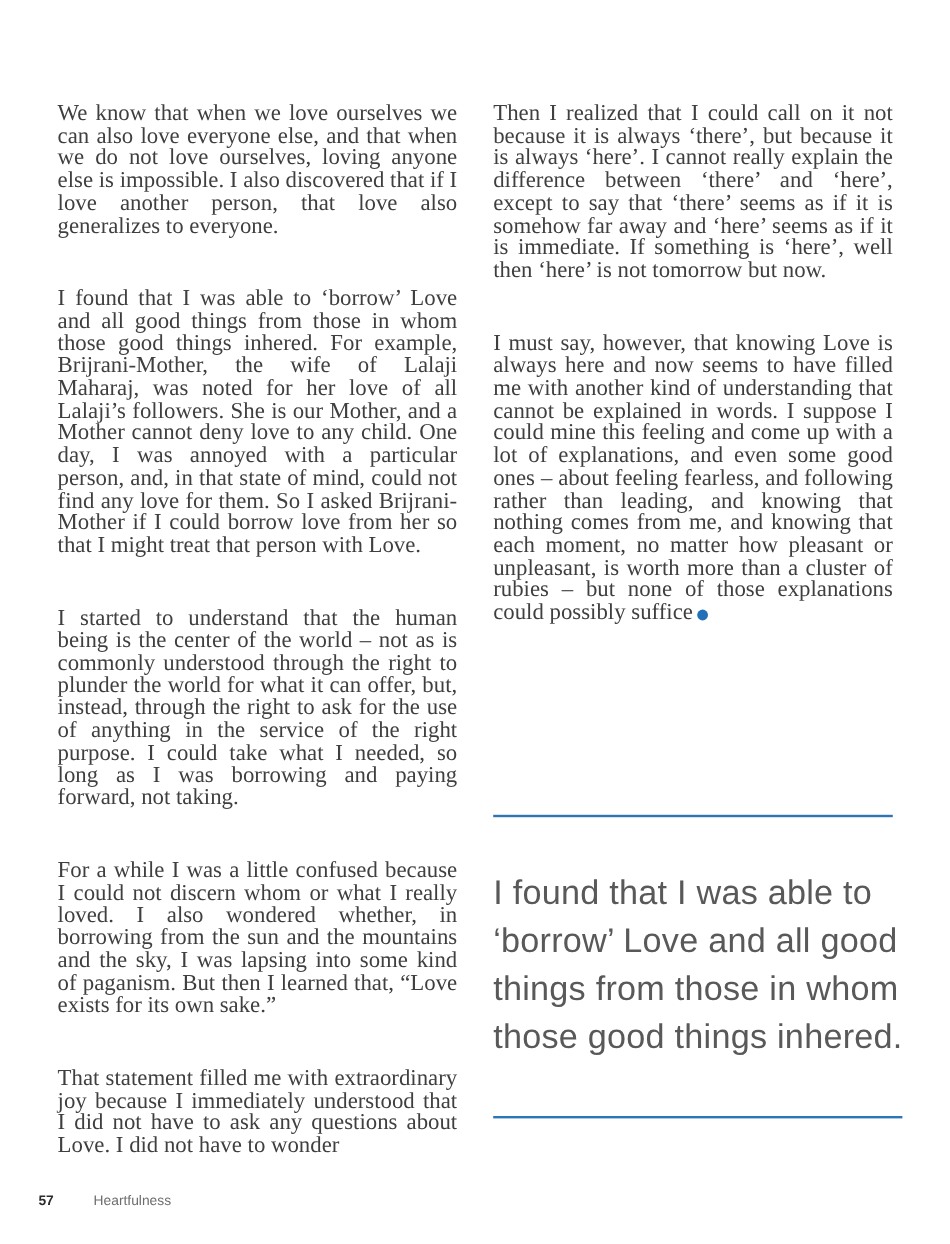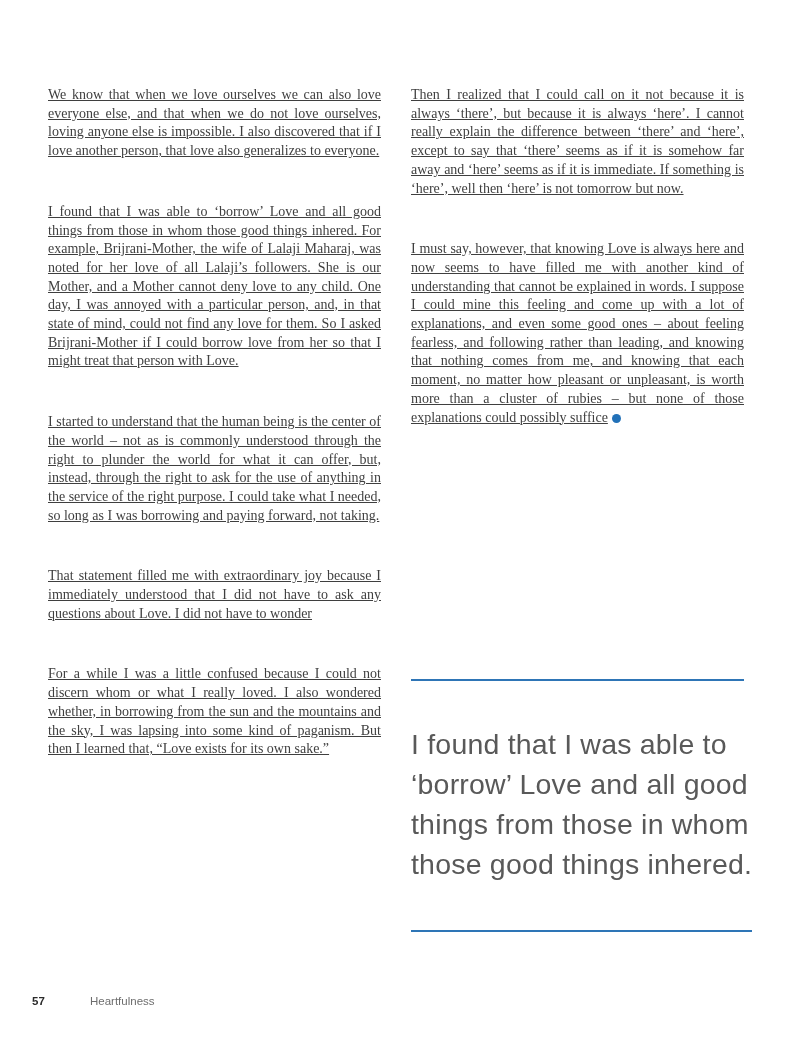--- a/index.html
+++ b/index.html
@@ -12,25 +12,24 @@
     overflow: hidden;
   }
   .page {
     position: absolute;
     inset: 0;
   }
   .column {
     position: absolute;
     top: 86px;
     width: 333px;
-    font-size: 14px;
+    font-size: 19px;
     line-height: 18.7px;
     color: #3f3f3f;
     text-align: justify;
-    text-decoration: underline;
   }
   .col-left  { left: 48px; }
   .col-right { left: 411px; }
   .column p { margin: 0 0 42px 0; }
   .column p:last-child { margin-bottom: 0; }
 
   .end-dot {
     display: inline-block;
     width: 9px;
     height: 9px;
@@ -72,37 +71,37 @@
   }
   .footer .page-number {
     position: absolute;
     left: 32px;
     top: 0;
     color: #2b2b2b;
     font-weight: 700;
   }
   .footer .magazine-title {
     position: absolute;
-    left: 90px;
+    left: 78px;
     top: 0;
     color: #6d6d6d;
     font-weight: 400;
   }
 </style>
 </head>
 <body>
 
 <div class="page">
 
   <div class="column col-left">
     <p>We know that when we love ourselves we can also love everyone else, and that when we do not love ourselves, loving anyone else is impossible. I also discovered that if I love another person, that love also generalizes to everyone.</p>
     <p>I found that I was able to ‘borrow’ Love and all good things from those in whom those good things inhered. For example, Brijrani-Mother, the wife of Lalaji Maharaj, was noted for her love of all Lalaji’s followers. She is our Mother, and a Mother cannot deny love to any child. One day, I was annoyed with a particular person, and, in that state of mind, could not find any love for them. So I asked Brijrani-Mother if I could borrow love from her so that I might treat that person with Love.</p>
     <p>I started to understand that the human being is the center of the world – not as is commonly understood through the right to plunder the world for what it can offer, but, instead, through the right to ask for the use of anything in the service of the right purpose. I could take what I needed, so long as I was borrowing and paying forward, not taking.</p>
+    <p>For a while I was a little confused because I could not discern whom or what I really loved. I also wondered whether, in borrowing from the sun and the mountains and the sky, I was lapsing into some kind of paganism. But then I learned that, “Love exists for its own sake.”</p>
     <p>That statement filled me with extraordinary joy because I immediately understood that I did not have to ask any questions about Love. I did not have to wonder</p>
-    <p>For a while I was a little confused because I could not discern whom or what I really loved. I also wondered whether, in borrowing from the sun and the mountains and the sky, I was lapsing into some kind of paganism. But then I learned that, “Love exists for its own sake.”</p>
   </div>
 
   <div class="column col-right">
     <p>Then I realized that I could call on it not because it is always ‘there’, but because it is always ‘here’. I cannot really explain the difference between ‘there’ and ‘here’, except to say that ‘there’ seems as if it is somehow far away and ‘here’ seems as if it is immediate. If something is ‘here’, well then ‘here’ is not tomorrow but now.</p>
     <p>
       <span>I must say, however, that knowing Love is always here and now seems to have filled me with another kind of understanding that cannot be explained in words. I suppose I could mine this feeling and come up with a lot of explanations, and even some good ones – about feeling fearless, and following rather than leading, and knowing that nothing comes from me, and knowing that each moment, no matter how pleasant or unpleasant, is worth more than a cluster of rubies – but none of those explanations could possibly suffice</span><span class="end-dot"></span>
     </p>
   </div>
 
   <div class="rule rule-top"></div>

